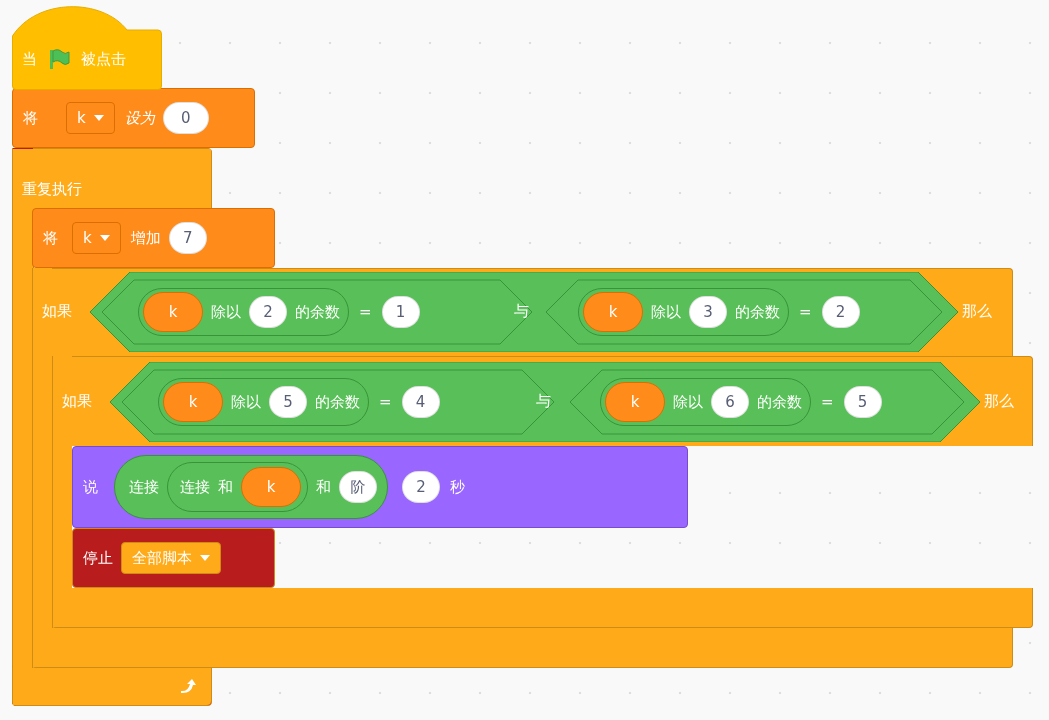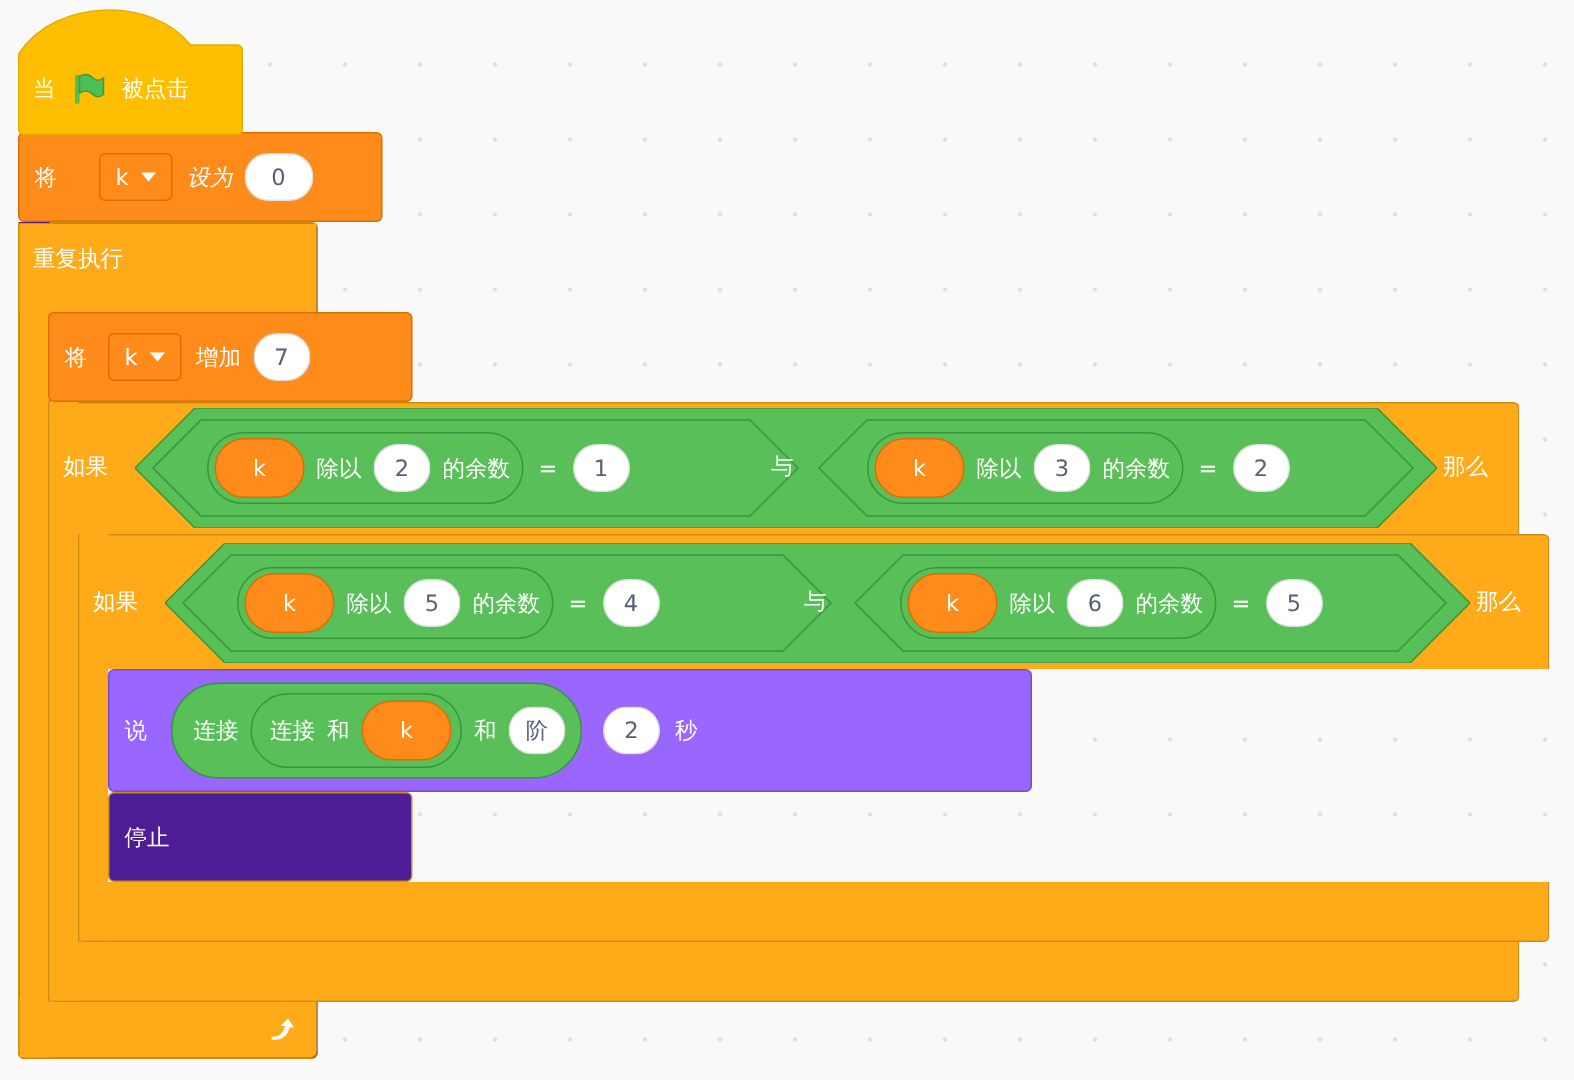--- a/index.html
+++ b/index.html
@@ -7,21 +7,21 @@
     width:1049px;height:720px;overflow:hidden;position:relative;
     background-color:#f9f9f9;
     background-image:radial-gradient(circle, #dddddd 1.2px, transparent 1.6px);
     background-size:50px 50px;
     background-position:5px 18px;
     font-family:"DejaVu Sans","Liberation Sans",sans-serif;
   }
   .abs{position:absolute;box-sizing:border-box;}
   .blk{position:absolute;box-sizing:border-box;border-radius:4px;}
   .variables{background:#ff8c1a;border:1px solid #db6e00;}
-  .control{background:#4c1d95;border:1px solid #cf8b17;}
+  .control{background:#b91c1c;border:1px solid #cf8b17;}
   .looks{background:#9966ff;border:1px solid #774dcb;}
   .row{position:absolute;display:flex;align-items:center;gap:8px;white-space:nowrap;}
   .lbl{color:#fff;font-size:15px;}
   .pill{
     display:inline-flex;align-items:center;justify-content:center;
     background:#fff;color:#575e75;border-radius:16px;height:32px;min-width:38px;
     padding:0 10px;box-sizing:border-box;font-size:15px;border:1px solid rgba(0,0,0,0.12);
   }
   .dd{
     display:inline-flex;align-items:center;gap:8px;height:32px;padding:0 10px;
@@ -44,21 +44,21 @@
 </head>
 <body>
 
 <div class="abs" style="left:12px;top:148px;width:200px;height:558px;">
   <div class="blk control" style="left:0;top:0;width:200px;height:62px;border-radius:4px 4px 0 0;"></div>
   <div class="blk control" style="left:0;top:0;width:22px;height:558px;border-radius:0 0 0 4px;border-top:none;"></div>
   <div class="blk control" style="left:0;top:518px;width:200px;height:40px;border-radius:0 0 4px 4px;"></div>
   <div class="abs" style="left:1px;top:1px;width:198px;height:60px;background:#ffab19;"></div>
   <div class="abs" style="left:1px;top:1px;width:20px;height:556px;background:#ffab19;"></div>
   <div class="abs" style="left:1px;top:517px;width:198px;height:40px;background:#ffab19;border-radius:0 0 4px 4px;"></div>
-  <div class="row" style="left:10px;top:15px;">
+  <div class="row" style="left:10px;top:32px;">
     <span class="lbl">重复执行</span>
   </div>
   <svg class="abs" style="left:166px;top:528px;" width="20" height="20" viewBox="0 0 20 20">
     <path d="M3 15 Q10 16 12 8 L9 8 L14 3 L18 9 L15 9 Q13 18 3 17 Z" fill="#fff"></path>
   </svg>
 </div>
 
 <div class="abs" style="left:32px;top:268px;width:981px;height:400px;">
   <div class="abs" style="left:0;top:0;width:981px;height:88px;background:#ffab19;border:1px solid #cf8b17;border-radius:4px 4px 0 0;border-bottom:none;"></div>
   <div class="abs" style="left:0;top:0;width:20px;height:400px;background:#ffab19;border-left:1px solid #cf8b17;"></div>
@@ -149,20 +149,24 @@
       <span class="pill">阶</span>
     </div>
     <span class="pill" style="margin-left:4px;">2</span>
     <span class="lbl">秒</span>
   </div>
 </div>
 
 <div class="blk control" style="left:72px;top:528px;width:203px;height:60px;">
   <div class="row" style="left:10px;top:0;height:58px;">
     <span class="lbl">停止</span>
+    <span class="dd ctl">
+      <span>全部脚本</span>
+      <span class="caret"></span>
+    </span>
   </div>
 </div>
 
 <div class="blk variables" style="left:32px;top:208px;width:243px;height:60px;">
   <div class="row" style="left:10px;top:0;height:58px;gap:14px;">
     <span class="lbl">将</span>
     <span class="dd var">
       <span>k</span>
       <span class="caret"></span>
     </span>

